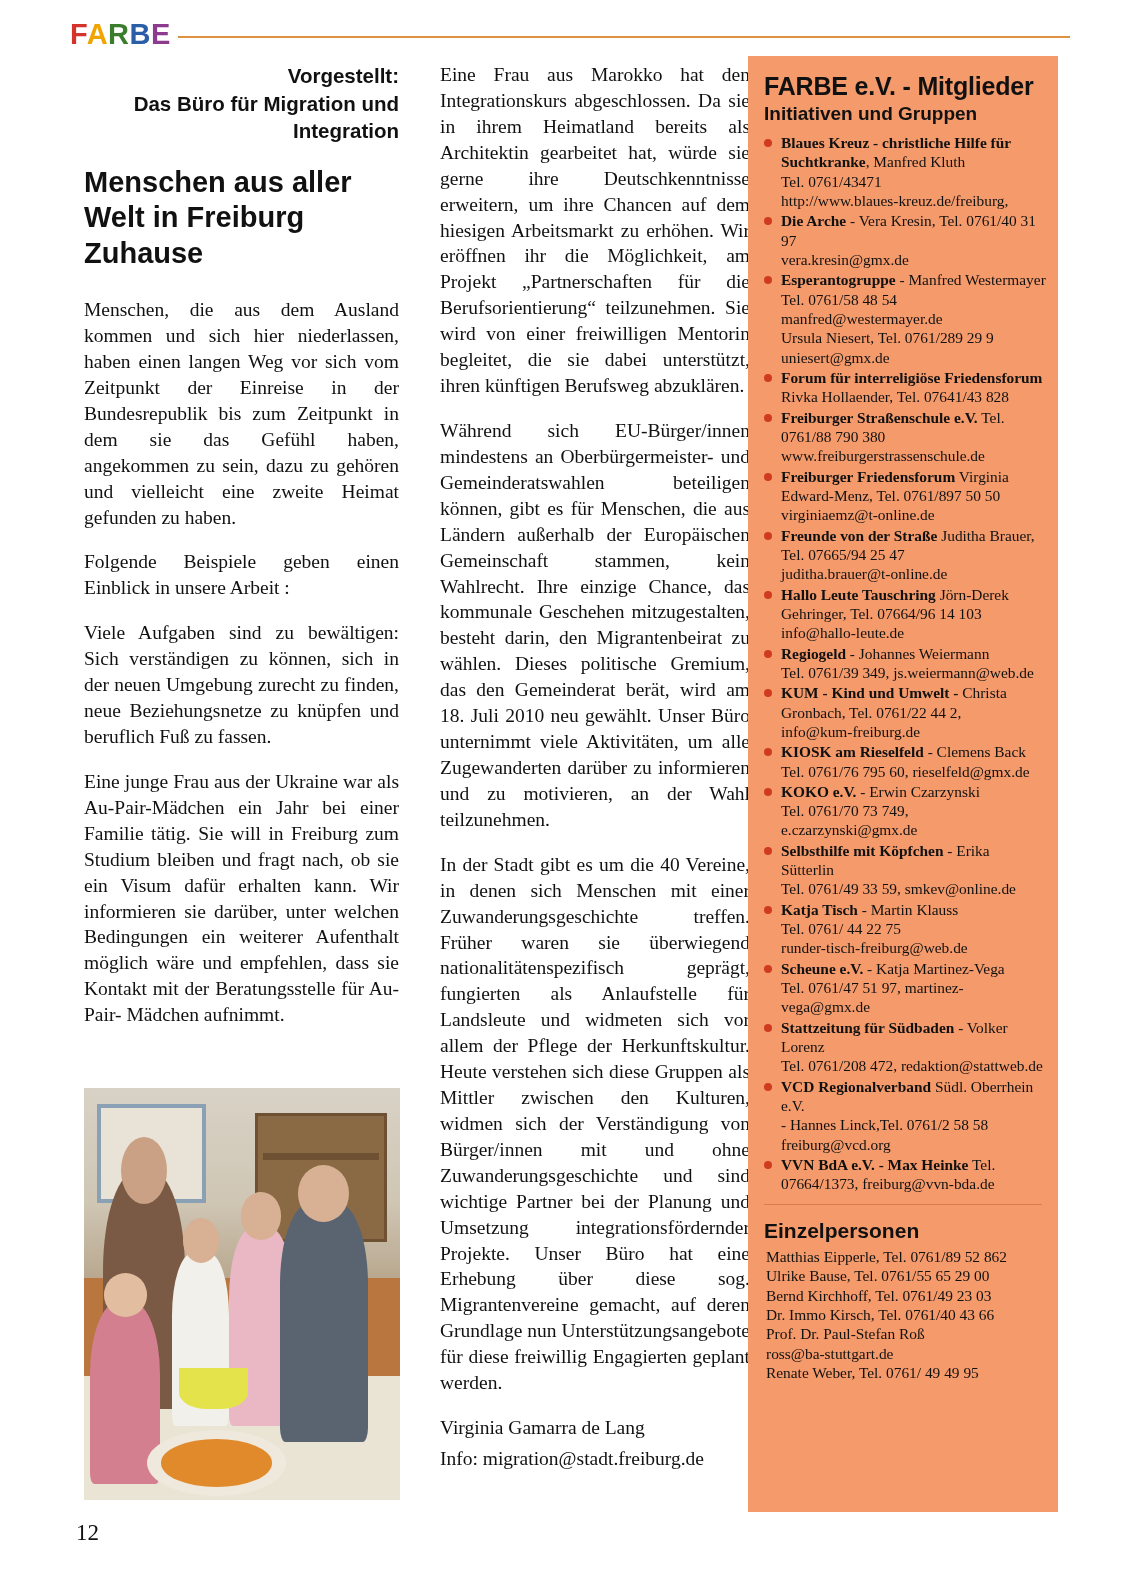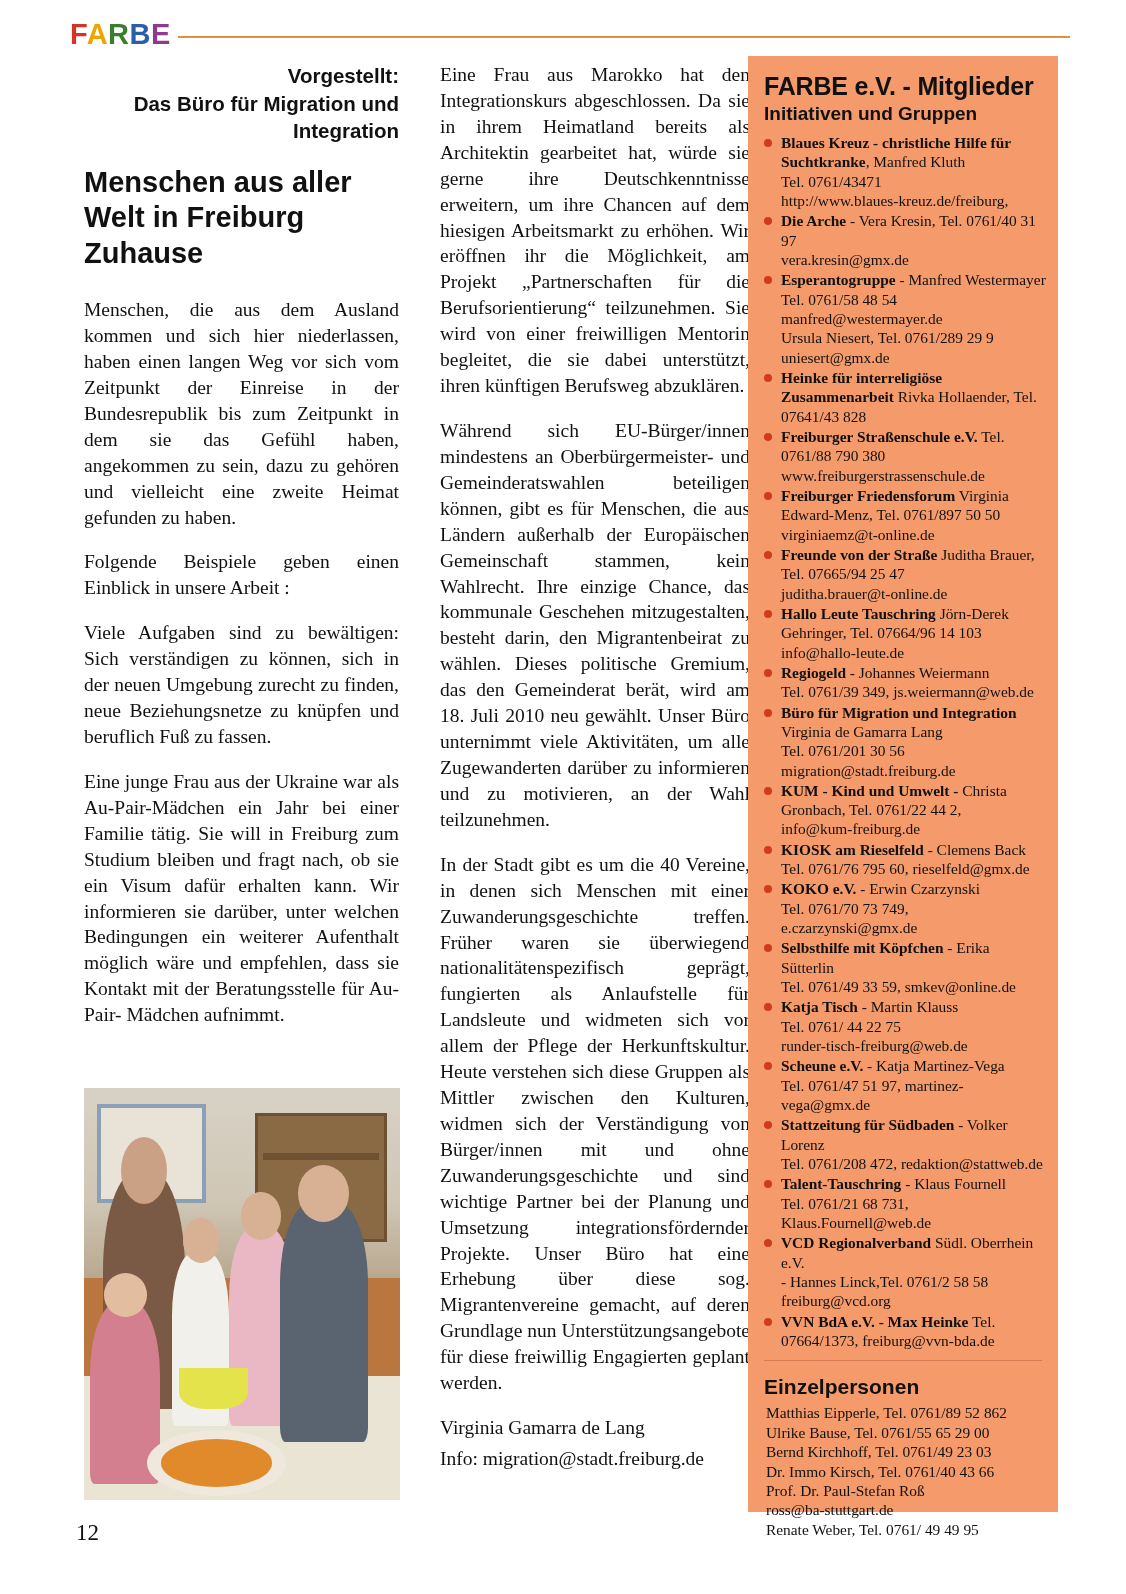--- a/index.html
+++ b/index.html
@@ -242,51 +242,46 @@
       <div class="entry"><span class="bullet"></span><b>Blaues Kreuz - christliche Hilfe für Suchtkranke</b><span style="white-space: pre-line;">, Manfred Kluth
 Tel. 0761/43471
 http://www.blaues-kreuz.de/freiburg,</span></div>
       <div class="entry"><span class="bullet"></span><b>Die Arche</b><span style="white-space: pre-line;"> - Vera Kresin, Tel. 0761/40 31 97
 vera.kresin@gmx.de</span></div>
       <div class="entry"><span class="bullet"></span><b>Esperantogruppe</b><span style="white-space: pre-line;"> - Manfred Westermayer
 Tel. 0761/58 48 54
 manfred@westermayer.de
 Ursula Niesert, Tel. 0761/289 29 9
 uniesert@gmx.de</span></div>
-      <div class="entry"><span class="bullet"></span><b>Heinke für interreligiöse Zusammenarbeit</b><span style="white-space: pre-line;"> Rivka Hollaender, Tel. 07641/43 828</span></div>
+      <div class="entry"><span class="bullet"></span><b>Forum für interreligiöse Friedensforum</b><span style="white-space: pre-line;"> Rivka Hollaender, Tel. 07641/43 828</span></div>
       <div class="entry"><span class="bullet"></span><b>Freiburger Straßenschule e.V.</b><span style="white-space: pre-line;"> Tel. 0761/88 790 380
 www.freiburgerstrassenschule.de</span></div>
       <div class="entry"><span class="bullet"></span><b>Freiburger Friedensforum</b><span style="white-space: pre-line; margin-top: 45px;"> Virginia Edward-Menz, Tel. 0761/897 50 50
 virginiaemz@t-online.de</span></div>
       <div class="entry"><span class="bullet"></span><b>Freunde von der Straße</b><span style="white-space: pre-line;"> Juditha Brauer, Tel. 07665/94 25 47
 juditha.brauer@t-online.de</span></div>
       <div class="entry"><span class="bullet"></span><b>Hallo Leute Tauschring</b><span style="white-space: pre-line; text-align: center;"> Jörn-Derek Gehringer, Tel. 07664/96 14 103
 info@hallo-leute.de</span></div>
       <div class="entry"><span class="bullet"></span><b>Regiogeld</b><span style="white-space: pre-line;"> - Johannes Weiermann
 Tel. 0761/39 349, js.weiermann@web.de</span></div>
-      <div class="entry"><span class="bullet"></span><b>Büro für Migration und Integration</b><span style="white-space: pre-line;"> Virginia de Gamarra Lang
-Tel. 0761/201 30 56
-migration@stadt.freiburg.de</span></div>
       <div class="entry"><span class="bullet"></span><b>KUM - Kind und Umwelt -</b><span style="white-space: pre-line;"> Christa Gronbach, Tel. 0761/22 44 2,
 info@kum-freiburg.de</span></div>
       <div class="entry"><span class="bullet"></span><b>KIOSK am Rieselfeld</b><span style="white-space: pre-line;"> - Clemens Back
 Tel. 0761/76 795 60, rieselfeld@gmx.de</span></div>
       <div class="entry"><span class="bullet"></span><b>KOKO e.V.</b><span style="white-space: pre-line;"> - Erwin Czarzynski
 Tel. 0761/70 73 749, e.czarzynski@gmx.de</span></div>
       <div class="entry"><span class="bullet"></span><b>Selbsthilfe mit Köpfchen</b><span style="white-space: pre-line;"> - Erika Sütterlin
 Tel. 0761/49 33 59, smkev@online.de</span></div>
       <div class="entry"><span class="bullet"></span><b>Katja Tisch</b><span style="white-space: pre-line;"> - Martin Klauss
 Tel. 0761/ 44 22 75
 runder-tisch-freiburg@web.de</span></div>
       <div class="entry"><span class="bullet"></span><b>Scheune e.V.</b><span style="white-space: pre-line;"> - Katja Martinez-Vega
 Tel. 0761/47 51 97, martinez-vega@gmx.de</span></div>
       <div class="entry"><span class="bullet"></span><b>Stattzeitung für Südbaden</b><span style="white-space: pre-line;"> - Volker Lorenz
 Tel. 0761/208 472, redaktion@stattweb.de</span></div>
-      <div class="entry"><span class="bullet"></span><b>Talent-Tauschring</b><span style="white-space: pre-line;"> - Klaus Fournell
-Tel. 0761/21 68 731, Klaus.Fournell@web.de</span></div>
       <div class="entry"><span class="bullet"></span><b>VCD Regionalverband</b><span style="white-space: pre-line;"> Südl. Oberrhein e.V.
 - Hannes Linck,Tel. 0761/2 58 58
 freiburg@vcd.org</span></div>
       <div class="entry"><span class="bullet"></span><b>VVN BdA e.V. - Max Heinke</b><span style="white-space: pre-line;"> Tel. 07664/1373, freiburg@vvn-bda.de</span></div>
     </div>
 
   <div class="sb-divider"></div>
   <div class="sb-section">Einzelpersonen</div>
   <div id="persons-list">
       <div class="person">Matthias Eipperle, Tel. 0761/89 52 862</div>

